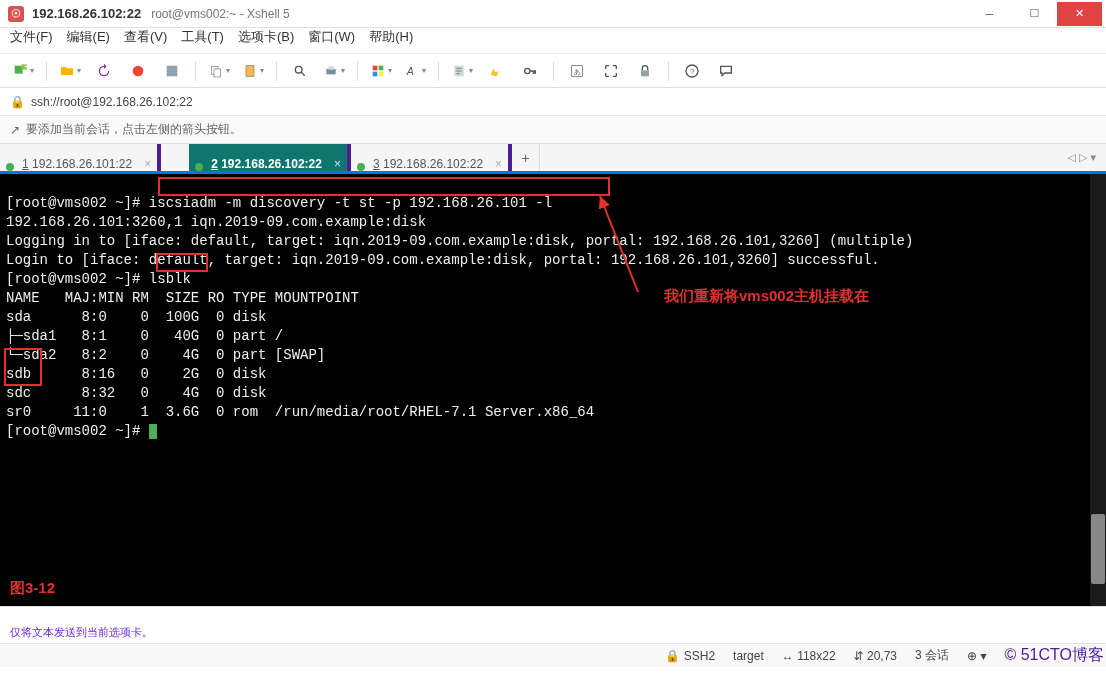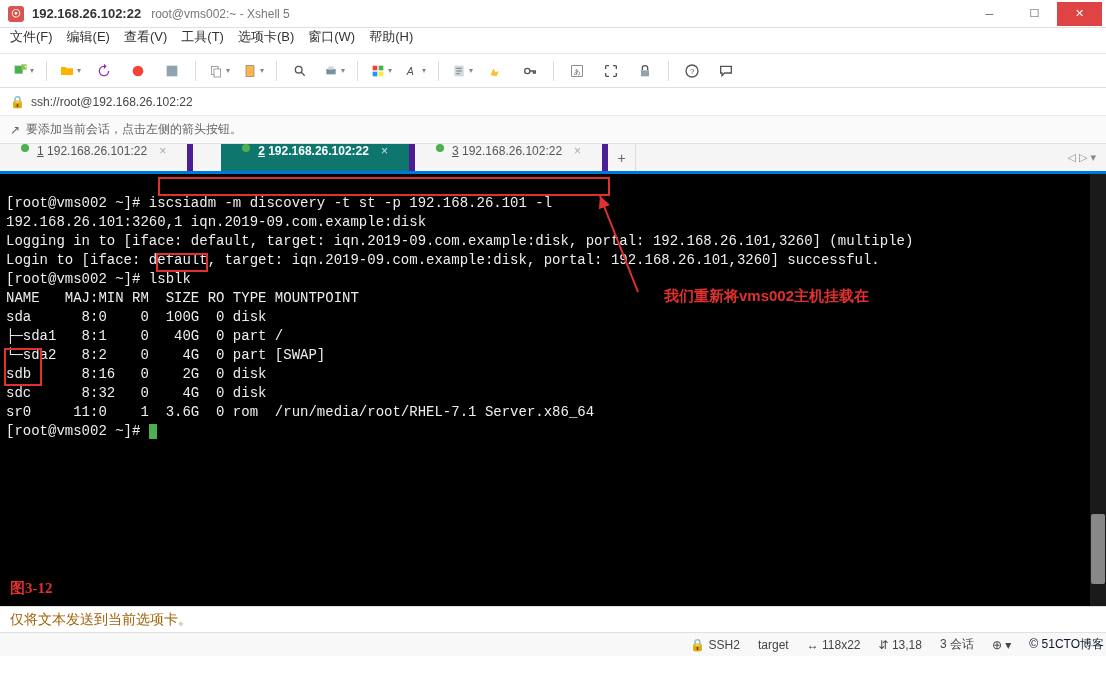--- a/index.html
+++ b/index.html
@@ -29,53 +29,53 @@
 
 
 .addr { height: 28px; display: flex; align-items: center; padding: 0 10px; border-bottom: 1px solid #e8e8e8; font-size: 12px; color: #444; gap: 6px;}
 .addr .lock { color: #888; }
 
 
 .infobar { height: 28px; display: flex; align-items: center; padding: 0 10px; background: #fafafa; border-bottom: 1px solid #e0e0e0; font-size: 12px; color: #666; gap: 6px;}
 
 
 .tabbar { height: 30px; display: flex; align-items: stretch; background: #f5f5f5; border-bottom: 3px solid #0078d7; }
-.tab { display: flex; align-items: flex-start; padding: 0 21px; gap: 8px; font-size: 12px; border-right: 6px solid #4c1d95; position: relative;}
+.tab { display: flex; align-items: flex-end; padding: 0 6px; gap: 8px; font-size: 12px; border-right: 4px solid #4c1d95; position: relative;}
 .tab .dot { width: 8px; height: 8px; border-radius: 50%; background: #4caf50; }
 .tab .label { color: #555; }
 .tab .label u { text-decoration: underline; }
 .tab .close-x { color: #aaa; font-size: 12px; margin-left: 4px;}
 .tab.active { background: #0f766e; color: #fff; margin-left: 28px; }
 .tab.active .label { color: #fff; font-weight: bold; }
 .tab.active .close-x { color: #bfe0ff; }
 .tab-add { width: 28px; display: flex; align-items: center; justify-content: center; color: #666; font-size: 14px; border-right: 1px solid #ddd;}
 .tab-nav { margin-left: auto; padding: 0 10px; display: flex; align-items: center; color: #888; gap: 4px; font-size: 11px;}
 
 
 .terminal-wrap { position: relative; background: #000; height: 432px; }
 .terminal { font-family: "Consolas", "Courier New", monospace; font-size: 14px; line-height: 19px; color: #eee; padding: 20px 6px; white-space: pre; position: relative; }
 .terminal .cursor { display: inline-block; width: 8px; height: 15px; background: #4caf50; vertical-align: middle; }
 .redbox1 { position: absolute; border: 2px solid #e03030; top: 3px; left: 158px; width: 452px; height: 19px; pointer-events:none;}
 .redbox2 { position: absolute; border: 2px solid #e03030; top: 79px; left: 156px; width: 52px; height: 19px; pointer-events:none;}
 .redbox3 { position: absolute; border: 2px solid #e03030; top: 174px; left: 4px; width: 38px; height: 38px; pointer-events:none;}
 .annot { position: absolute; color: #e03030; font-family: "Microsoft YaHei", sans-serif; font-size: 15px; font-weight: bold; line-height: 24px; margin-left: 44px;}
 .annot1 { top: 110px; left: 620px; }
-.fig-label { position: absolute; bottom: 8px; left: 10px; color: #e03030; font-family: Liberation Serif, serif; font-size: 15px; font-weight: bold;}
+.fig-label { position: absolute; bottom: 8px; left: 10px; color: #e03030; font-family: Liberation Sans, sans-serif; font-size: 15px; font-weight: bold;}
 .arrow-svg { position: absolute; top: 18px; left: 590px; pointer-events: none; }
 
 .scrollbar-track { position: absolute; right: 0; top: 0; bottom: 0; width: 16px; background: #1a1a1a; }
 .scrollbar-thumb { position: absolute; right: 1px; width: 14px; background: #888; border-radius: 2px; }
 
 
-.compose { height: 26px; padding: 4px 10px; font-size: 14px; color: #a16207; border-top: 1px solid #ddd; background: #fff;}
+.compose { height: 26px; padding: 18px 10px; font-size: 11px; color: #6d28d9; border-top: 1px solid #ddd; background: #fff;}
 
 
 .statusbar { height: 24px; display: flex; align-items: center; padding: 0 2px; font-size: 12px; color: #444; background: #f8f8f8; border-top: 1px solid #e0e0e0; gap: 18px;}
 .statusbar .spacer { flex: 1; }
-.statusbar .watermark { color: #0f172a; font-size: 12px;}
+.statusbar .watermark { color: #4c1d95; font-size: 16px;}
 
 </style>
 </head>
 <body>
 
 <div class="titlebar">
   <span class="app-icon">⦿</span>
   <span class="title-text">192.168.26.102:22</span>
   <span class="subtitle">root@vms002:~ - Xshell 5</span>
   <div class="winbtns">
@@ -283,17 +283,17 @@
   </div>
 </div>
 
 <div class="compose">仅将文本发送到当前选项卡。</div>
 
 <div class="statusbar">
   <span class="spacer"></span>
   <span><span>🔒</span> <span>SSH2</span></span>
   <span>target</span>
   <span><span>↔</span> <span>118x22</span></span>
-  <span><span>⇵</span> <span>13,18</span></span>
+  <span><span>⇵</span> <span>20,73</span></span>
   <span>3 会话</span>
   <span>⊕ ▾</span>
   <span class="watermark">© 51CTO博客</span>
 </div>
 
 </body></html>

